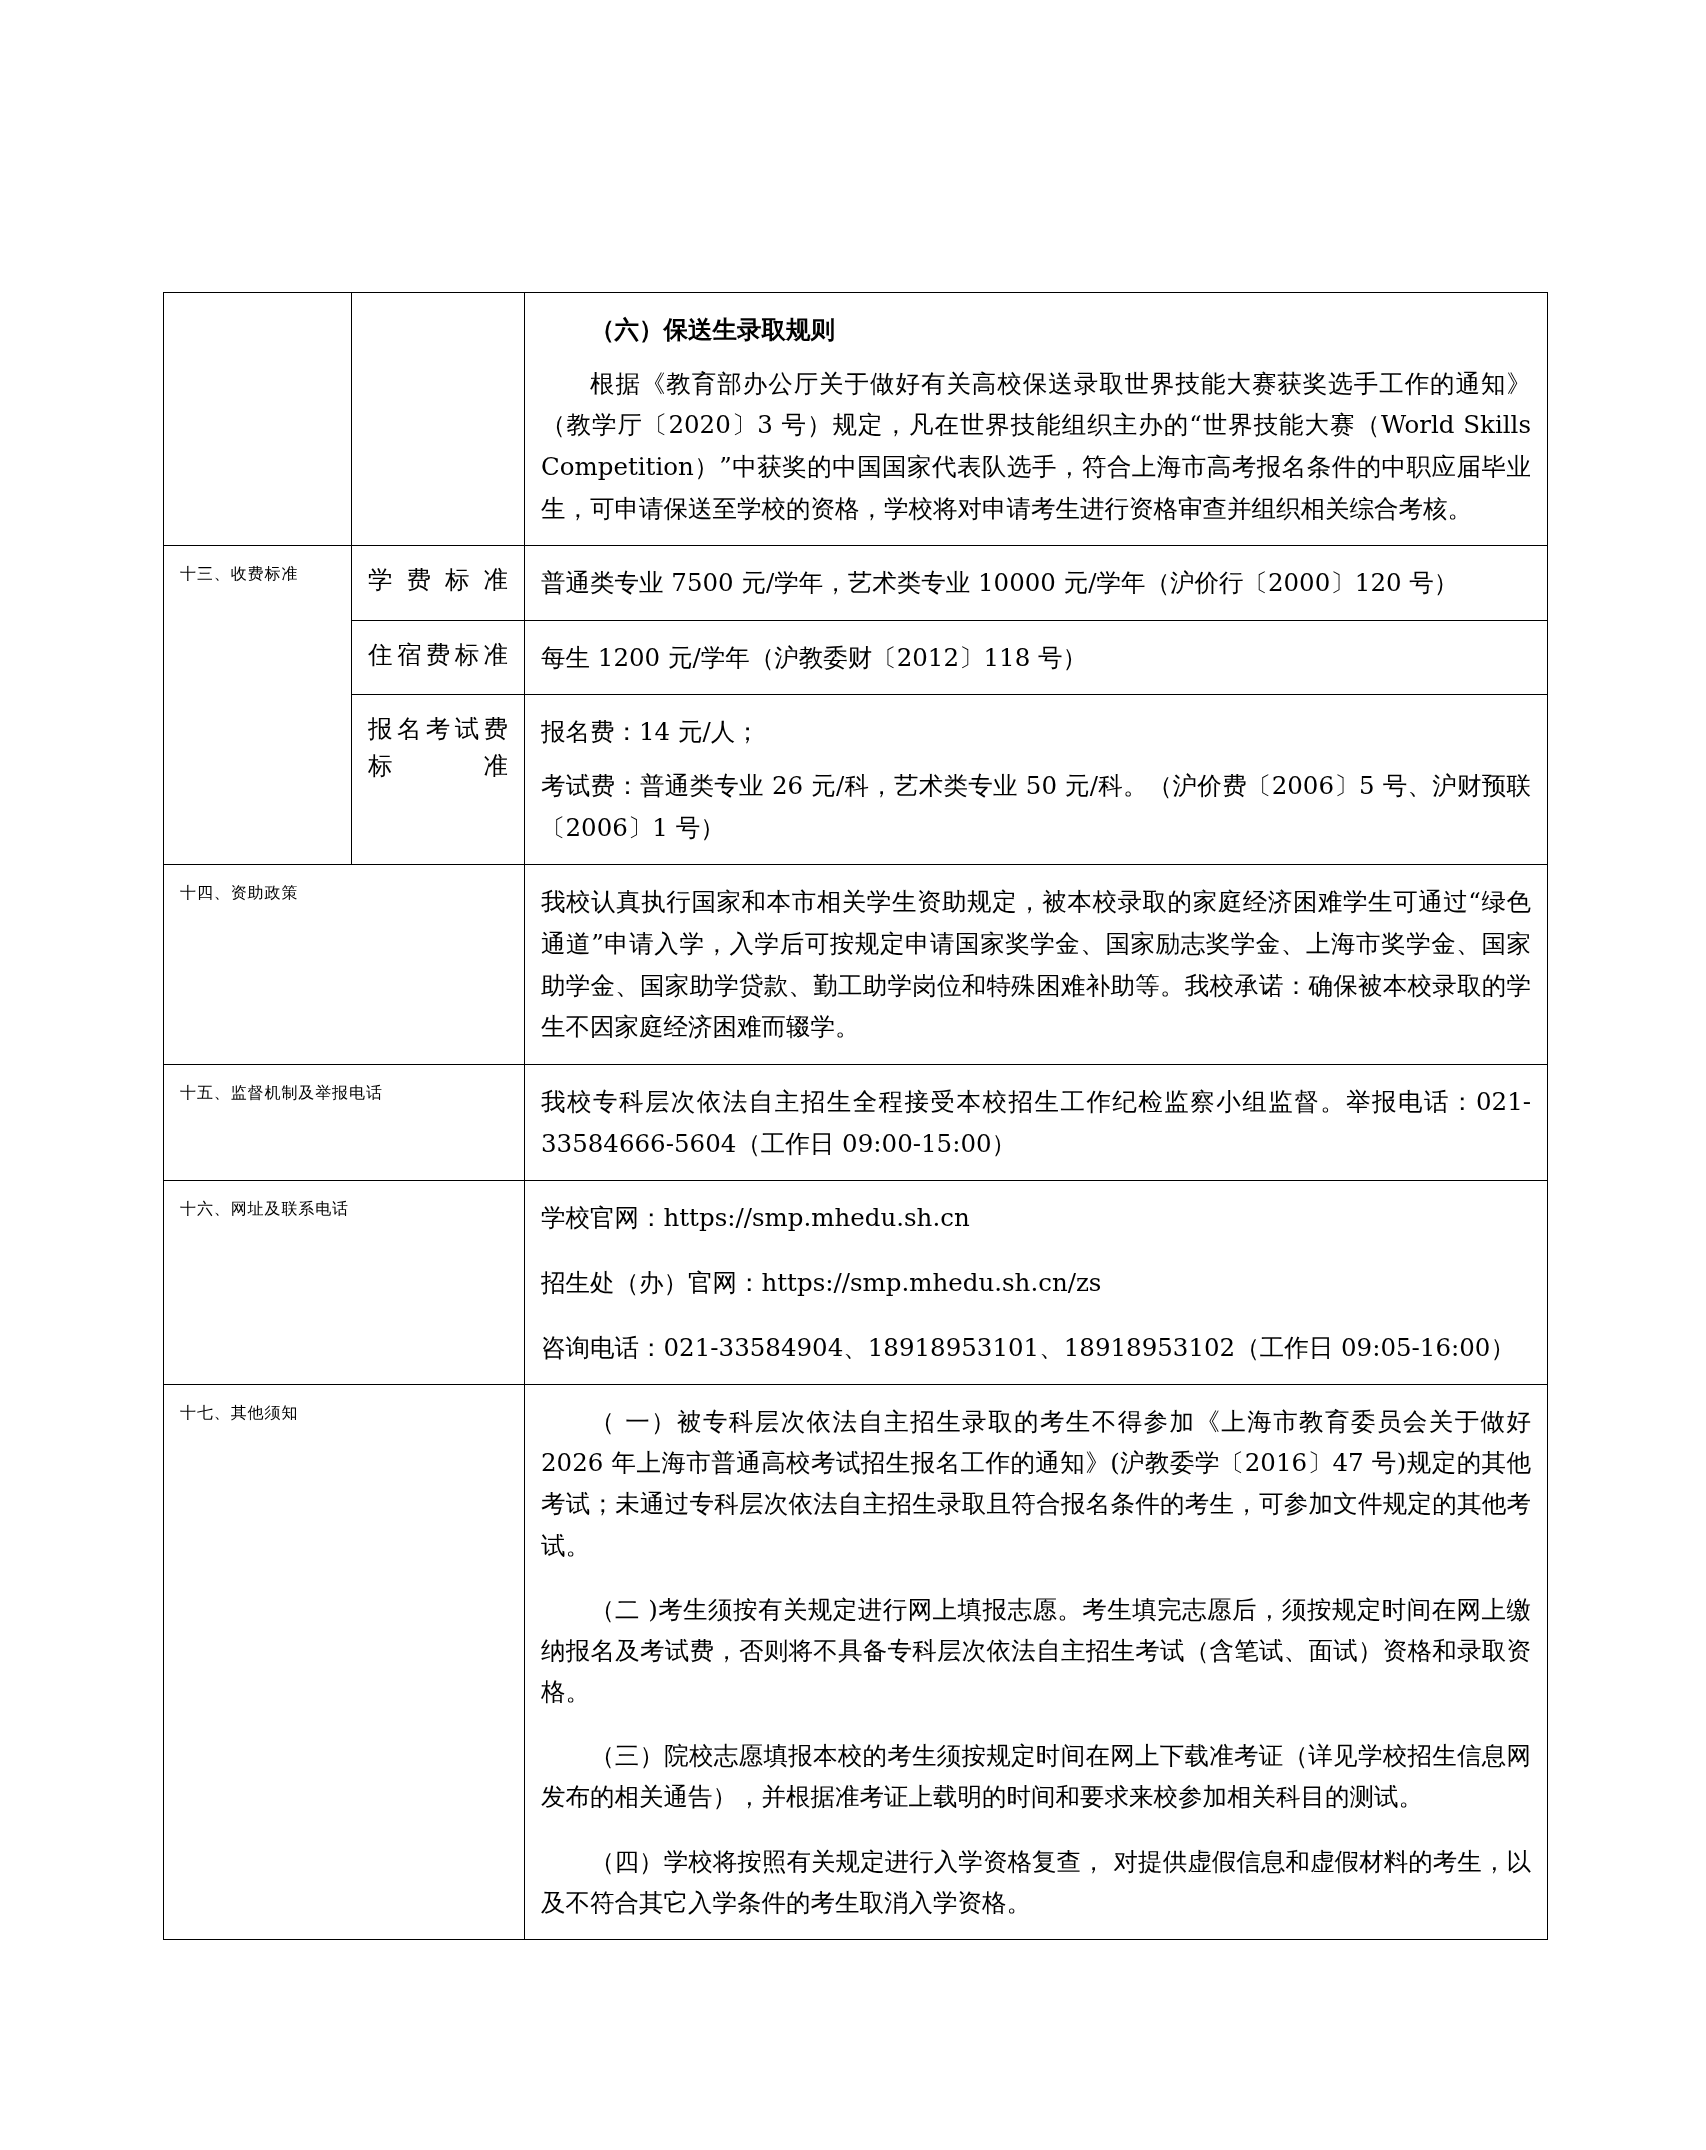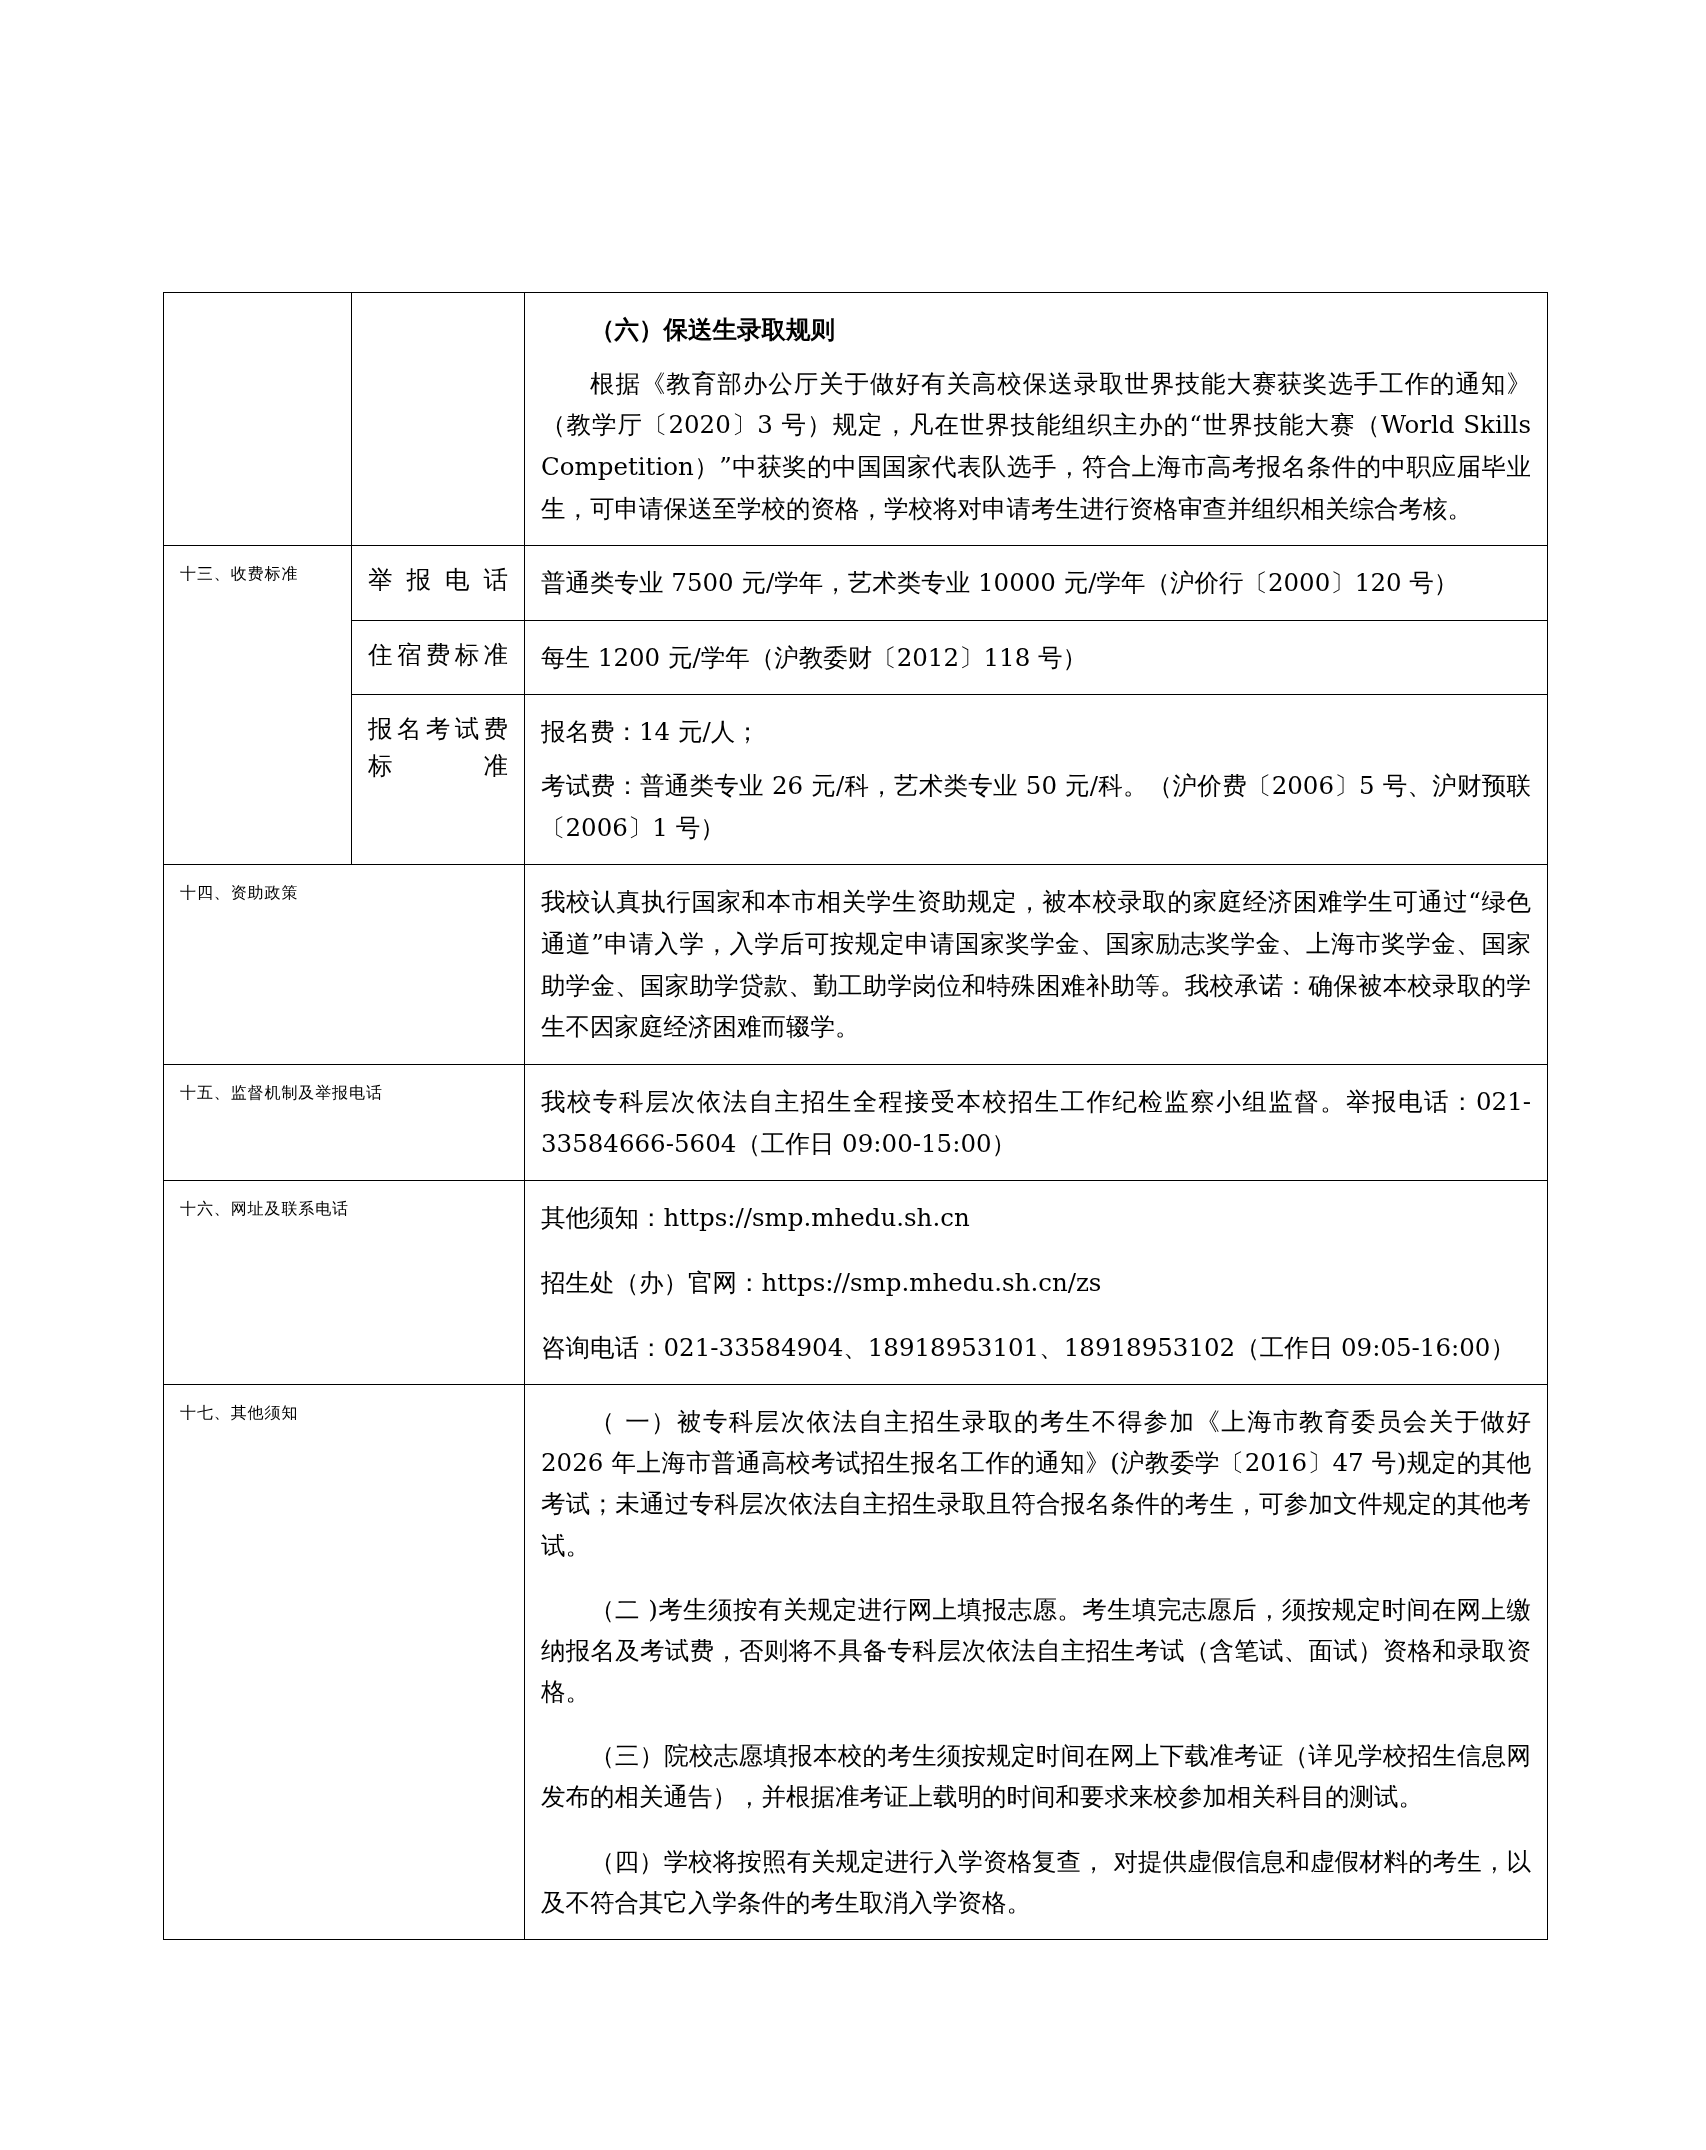--- a/index.html
+++ b/index.html
@@ -85,21 +85,21 @@
         <td class="c-label"></td>
         <td class="c-sub"></td>
         <td class="c-body body">
           <p class="head">（六）保送生录取规则</p>
           <p class="ind">根据《教育部办公厅关于做好有关高校保送录取世界技能大赛获奖选手工作的通知》（教学厅〔2020〕3 号）规定，凡在世界技能组织主办的“世界技能大赛（World Skills Competition）”中获奖的中国国家代表队选手，符合上海市高考报名条件的中职应届毕业生，可申请保送至学校的资格，学校将对申请考生进行资格审查并组织相关综合考核。</p>
         </td>
       </tr>
 
       <tr>
         <td class="c-label lbl vcenter" rowspan="3">十三、收费标准</td>
-        <td class="c-sub sublbl">举报电话</td>
+        <td class="c-sub sublbl">学费标准</td>
         <td class="c-body body">
           <p class="noind">普通类专业 7500 元/学年，艺术类专业 10000 元/学年（沪价行〔2000〕120 号）</p>
         </td>
       </tr>
 
       <tr>
         <td class="c-sub sublbl">住宿费标准</td>
         <td class="c-body body">
           <p class="noind">每生 1200 元/学年（沪教委财〔2012〕118 号）</p>
         </td>
@@ -123,21 +123,21 @@
       <tr>
         <td class="lbl vcenter" colspan="2">十五、监督机制及举报电话</td>
         <td class="c-body body">
           <p class="noind">我校专科层次依法自主招生全程接受本校招生工作纪检监察小组监督。举报电话：021-33584666-5604（工作日 09:00-15:00）</p>
         </td>
       </tr>
 
       <tr>
         <td class="lbl vcenter" colspan="2">十六、网址及联系电话</td>
         <td class="c-body body">
-          <p class="noind">其他须知：https://smp.mhedu.sh.cn</p>
+          <p class="noind">学校官网：https://smp.mhedu.sh.cn</p>
           <p class="noind gap">招生处（办）官网：https://smp.mhedu.sh.cn/zs</p>
           <p class="noind gap">咨询电话：021-33584904、18918953101、18918953102（工作日 09:05-16:00）</p>
         </td>
       </tr>
 
       <tr>
         <td class="lbl vcenter" colspan="2">十七、其他须知</td>
         <td class="c-body body tight">
           <p class="ind">（ 一）被专科层次依法自主招生录取的考生不得参加《上海市教育委员会关于做好 2026 年上海市普通高校考试招生报名工作的通知》(沪教委学〔2016〕47 号)规定的其他考试；未通过专科层次依法自主招生录取且符合报名条件的考生，可参加文件规定的其他考试。</p>
           <p class="ind gap">（二 )考生须按有关规定进行网上填报志愿。考生填完志愿后，须按规定时间在网上缴纳报名及考试费，否则将不具备专科层次依法自主招生考试（含笔试、面试）资格和录取资格。</p>

